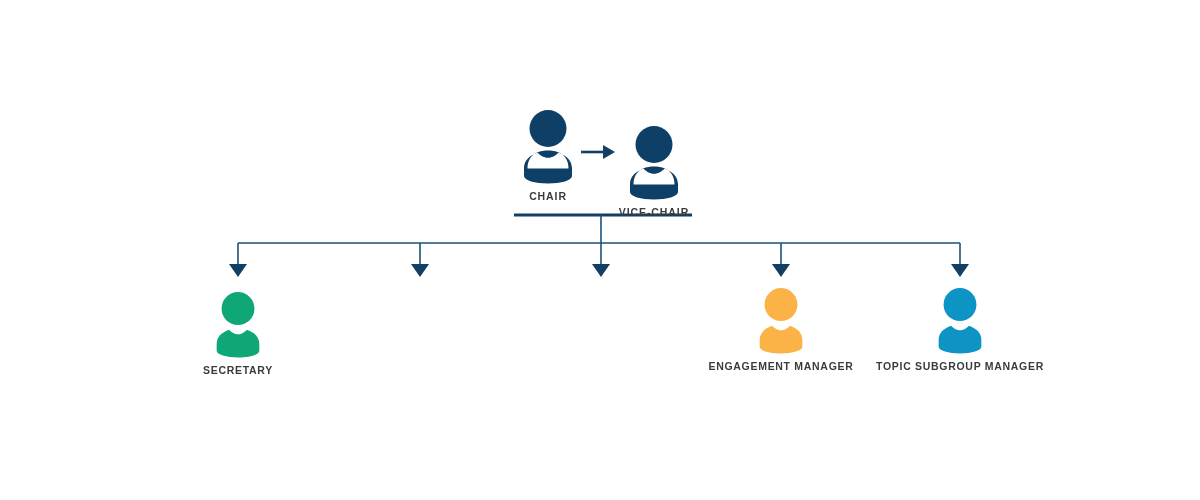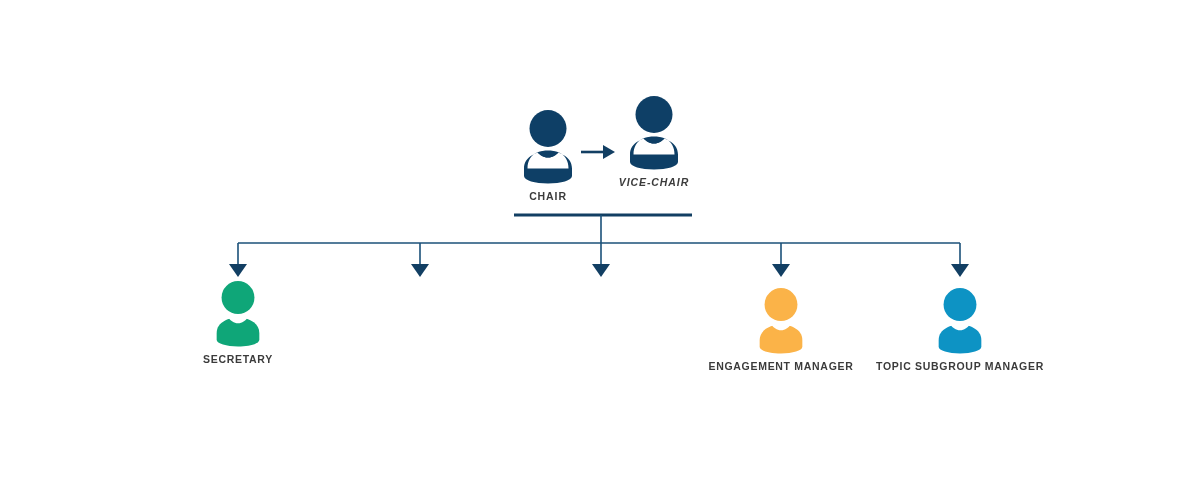--- a/index.html
+++ b/index.html
@@ -99,37 +99,37 @@
                  M27,47.5 C22,47.5 18.5,44.5 16.5,42.2
                  C9.5,45.2 6.5,51 6.5,58.5 L47.5,58.5
                  C47.5,51 44.5,45.2 37.5,42.2 C35.5,44.5 32,47.5 27,47.5 Z"></path>
         <path fill="#0e3f66" d="M16.5,42.2 C18.5,44.5 22,47.5 27,47.5
                  C32,47.5 35.5,44.5 37.5,42.2
                  C34.5,41 30.5,40.5 27,40.5 C23.5,40.5 19.5,41 16.5,42.2 Z"></path>
       </svg>
       <span class="node-label">CHAIR</span>
     </div>
 
-    <div class="node top-node" style="left:601px; top:96px; width:106px;font-style:italic;">
+    <div class="node top-node" style="left:601px; top:126px; width:106px;">
       <svg class="node-icon" width="54" height="74" viewBox="0 0 54 74">
         <circle cx="27" cy="18.5" r="18.5" fill="#0e3f66"></circle>
         <path fill="#0e3f66" d="M27,41 C36,41 51,45.5 51,58.5 L51,66
                  C51,70.5 40,73.5 27,73.5 C14,73.5 3,70.5 3,66
                  L3,58.5 C3,45.5 18,41 27,41 Z
                  M27,47.5 C22,47.5 18.5,44.5 16.5,42.2
                  C9.5,45.2 6.5,51 6.5,58.5 L47.5,58.5
                  C47.5,51 44.5,45.2 37.5,42.2 C35.5,44.5 32,47.5 27,47.5 Z"></path>
         <path fill="#0e3f66" d="M16.5,42.2 C18.5,44.5 22,47.5 27,47.5
                  C32,47.5 35.5,44.5 37.5,42.2
                  C34.5,41 30.5,40.5 27,40.5 C23.5,40.5 19.5,41 16.5,42.2 Z"></path>
       </svg>
       <span class="node-label">VICE-CHAIR</span>
     </div>
 
-    <div class="node report-node" style="left:138px; top:281px; width:200px;">
+    <div class="node report-node" style="left:138px; top:292px; width:200px;">
       <svg class="node-icon" width="48" height="66" viewBox="0 0 54 74">
         <circle cx="27" cy="18.5" r="18.5" fill="#0fa678"></circle>
         <path fill="#0fa678" d="M27,41 C36,41 51,45.5 51,58.5 L51,66
                  C51,70.5 40,73.5 27,73.5 C14,73.5 3,70.5 3,66
                  L3,58.5 C3,45.5 18,41 27,41 Z"></path>
         <path fill="#ffffff" d="M16.5,41.6 C18.6,44.6 22.2,47.5 27,47.5
                  C31.8,47.5 35.4,44.6 37.5,41.6
                  C34.3,40.2 30.5,39.6 27,39.6 C23.5,39.6 19.7,40.2 16.5,41.6 Z"></path>
       </svg>
       <span class="node-label">SECRETARY</span>

